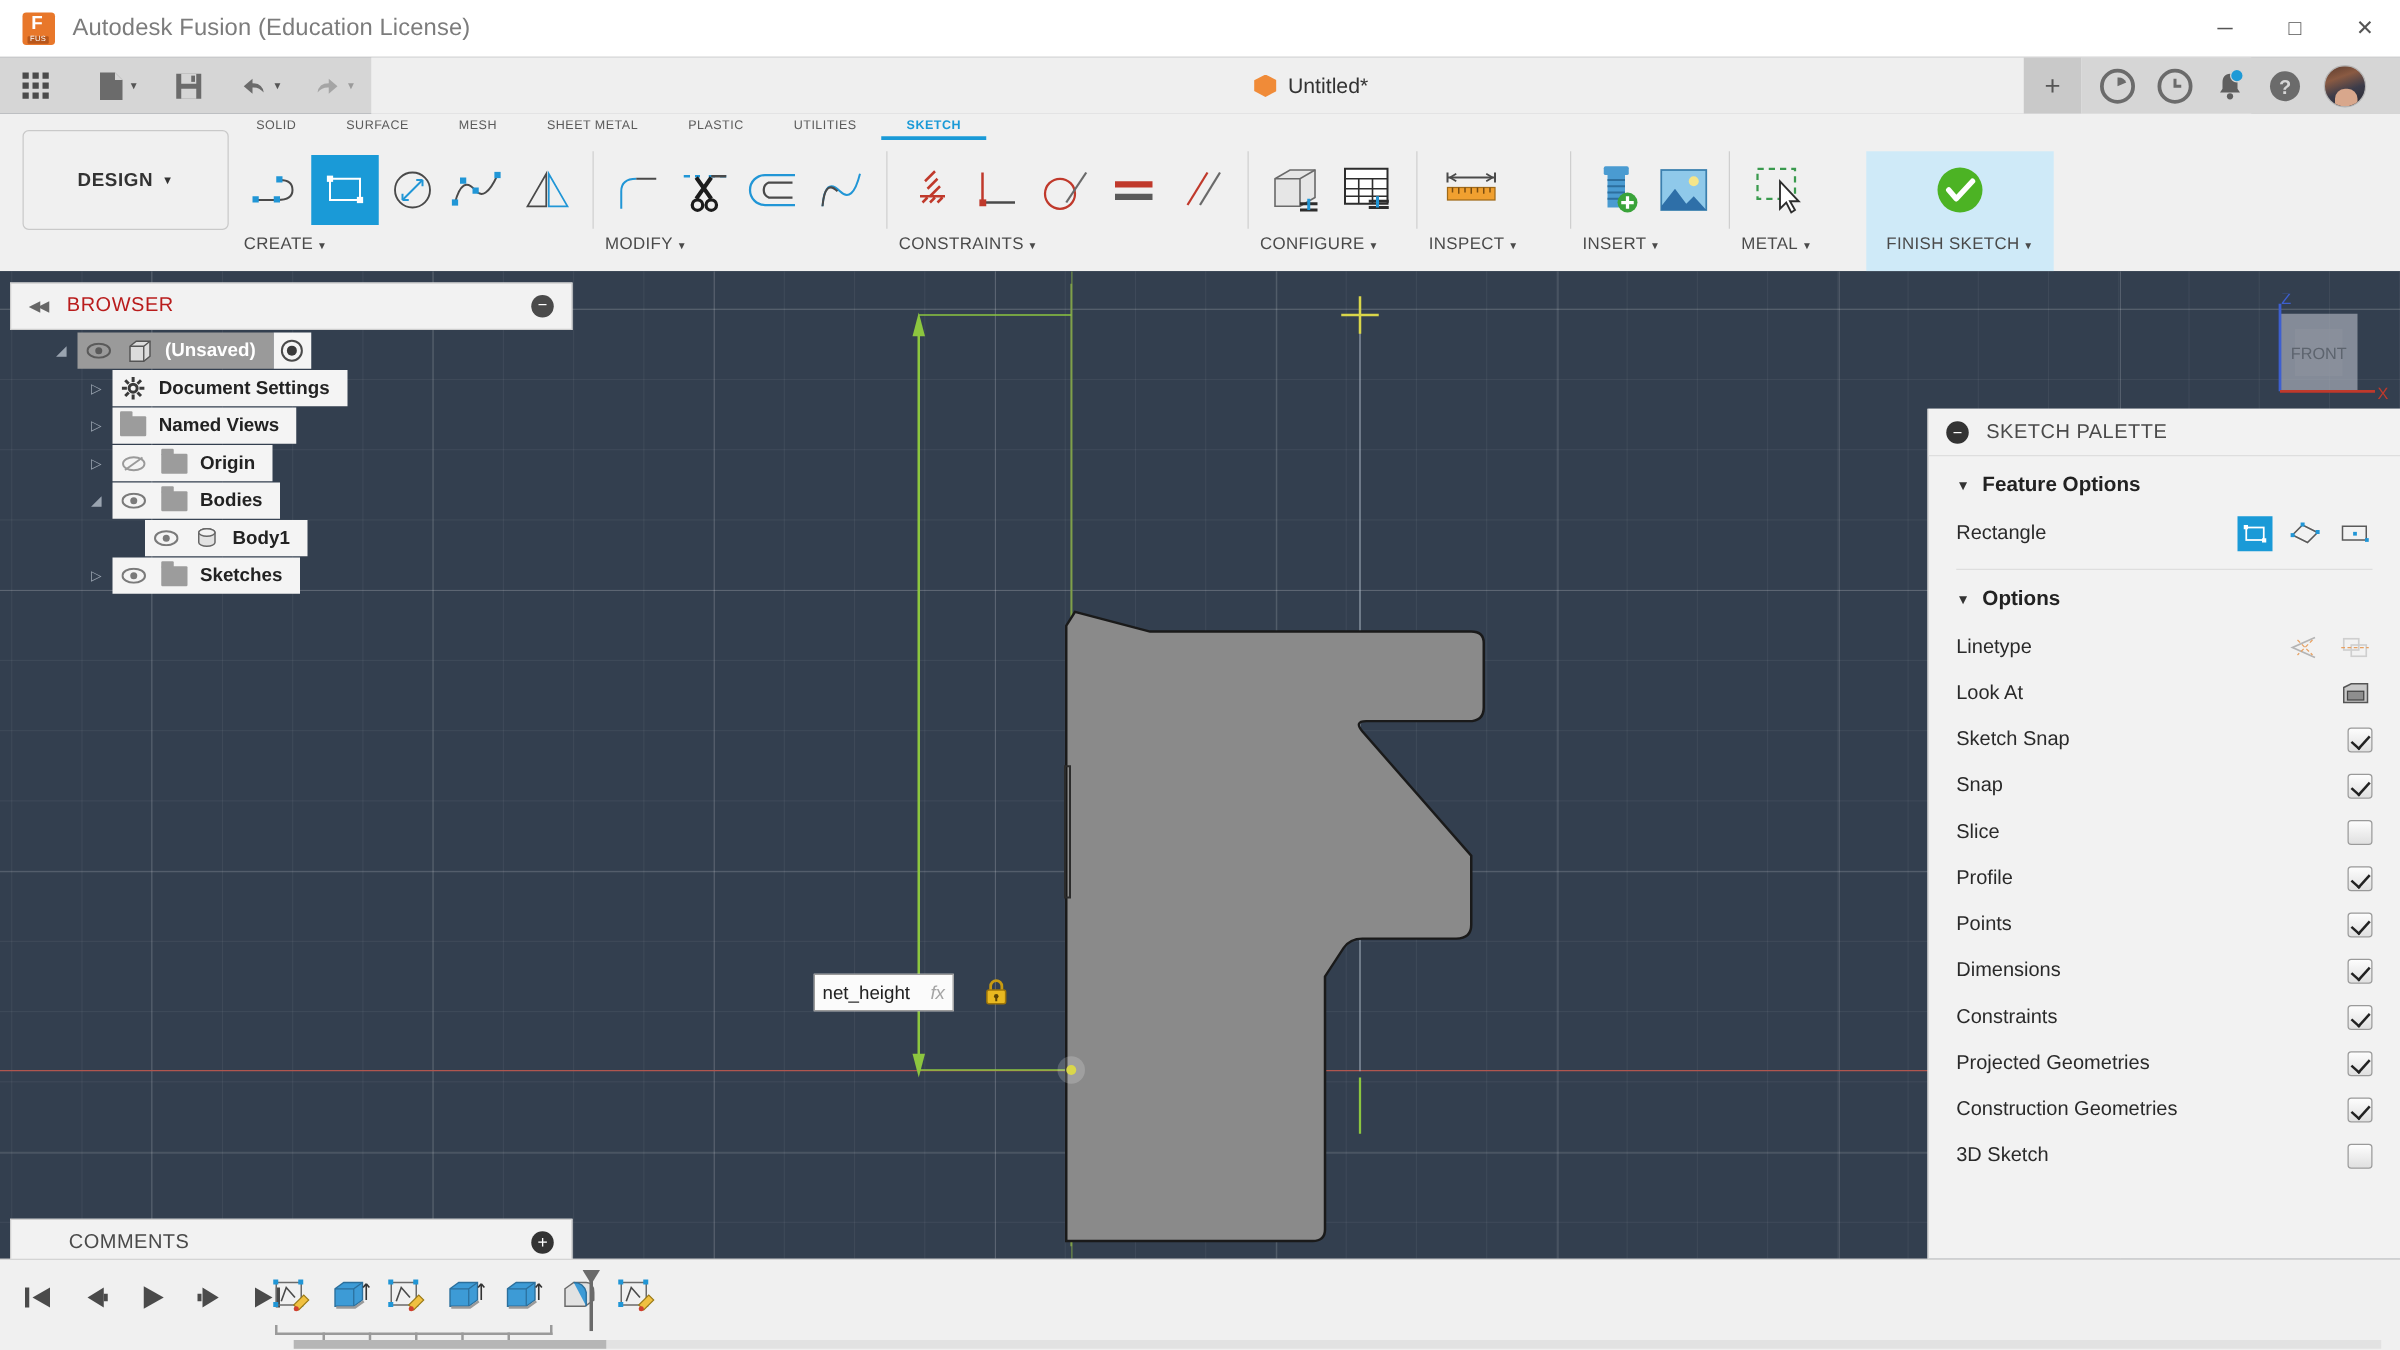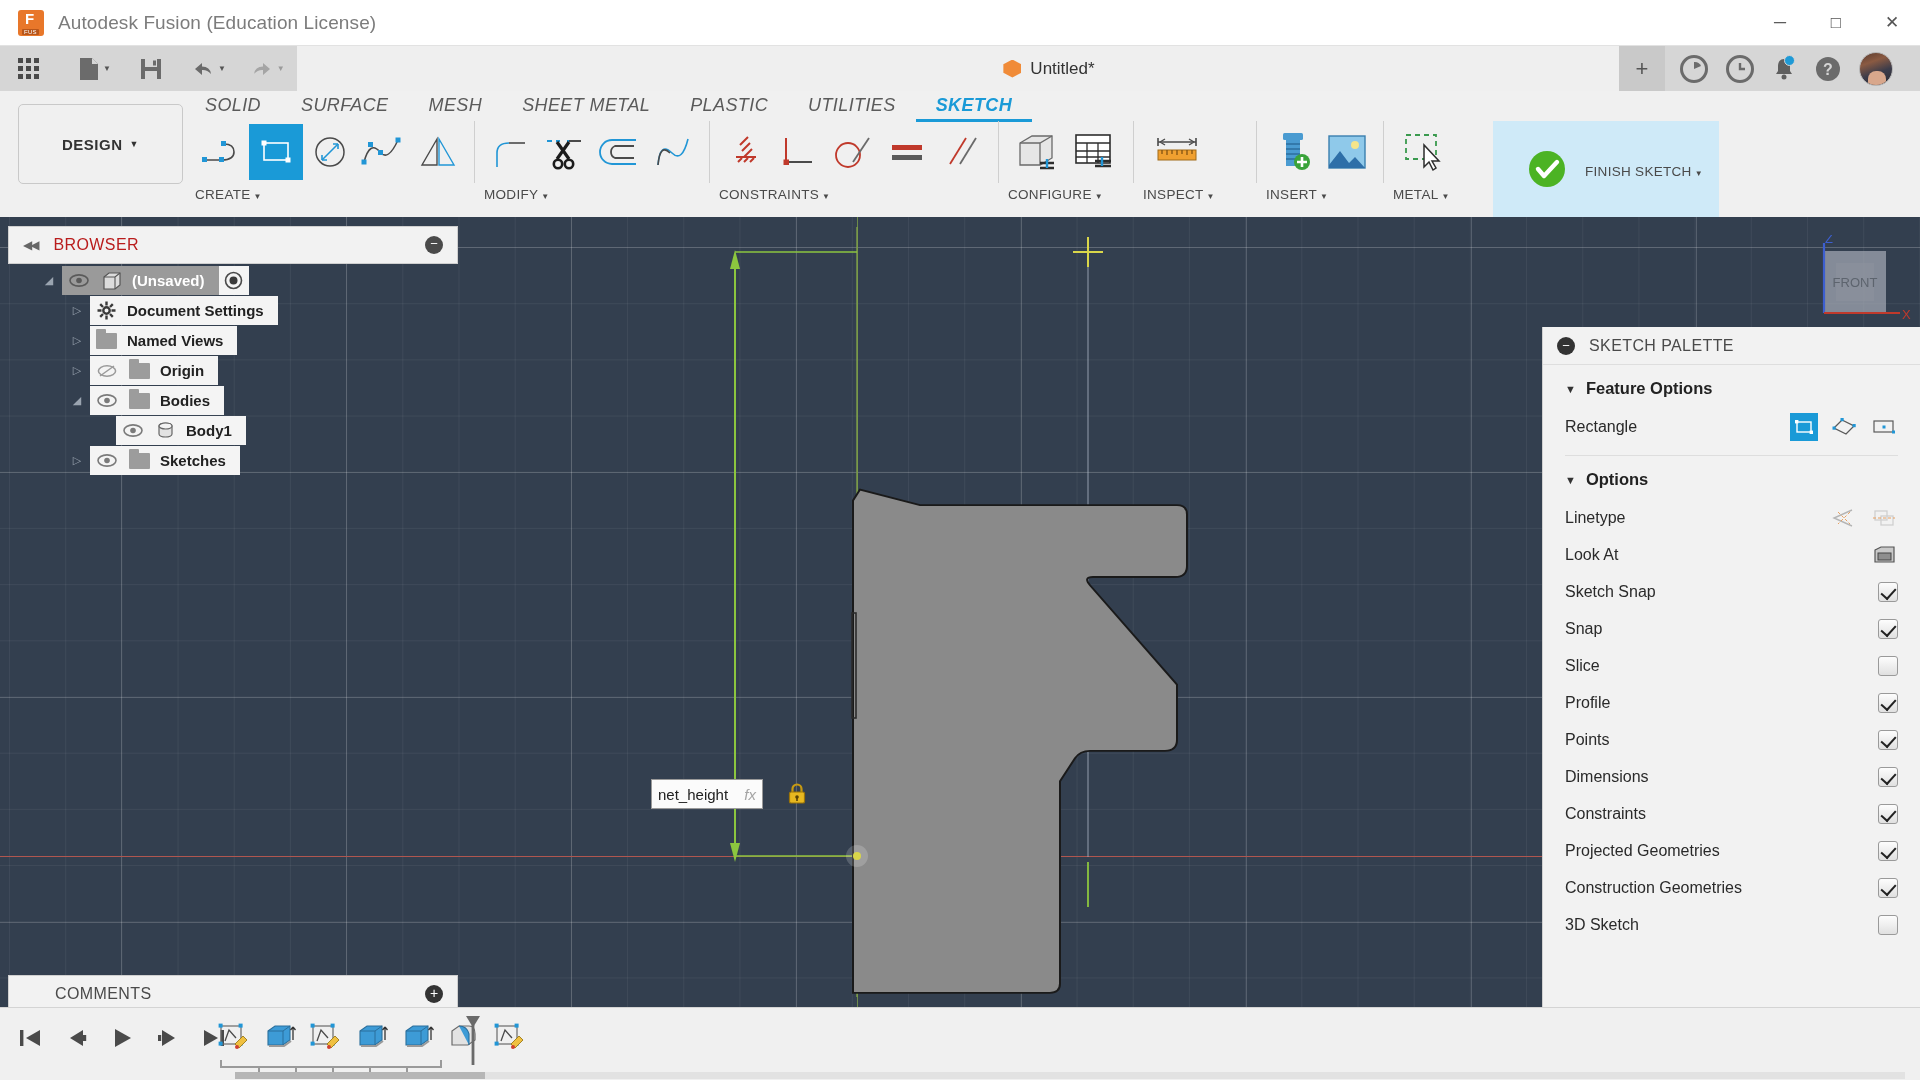--- a/index.html
+++ b/index.html
@@ -99,22 +99,22 @@
   
   .ribbon {
     position: absolute; top: 91px; left: 0; width: 1920px; height: 126px;
     background: #f0f0f0;
   }
   .ribbon-tabs {
     position: absolute; left: 185px; top: 0; height: 28px;
     display: flex; align-items: flex-start; gap: 0;
   }
   .rtab {
-    font-size: 18px; color: #5a5a5a; padding: 4px 20px 3px 20px;
-    letter-spacing: .4px; white-space: nowrap; font-style: italic;
+    font-size: 10px; color: #5a5a5a; padding: 4px 20px 3px 20px;
+    letter-spacing: .4px; white-space: nowrap;
   }
   .rtab.active { color: #1a9ad7; font-weight: bold; border-bottom: 3px solid #1a9ad7; }
 
   .design-btn {
     position: absolute; left: 18px; top: 13px; width: 165px; height: 80px;
     border: 1px solid #c9c9c9; border-radius: 5px; background: #f0f0f0;
     display: flex; align-items: center; justify-content: center;
     font-size: 15px; font-weight: bold; color: #333; letter-spacing: .5px;
   }
   .design-btn .cv { margin-left: 7px; font-size: 9px; }
@@ -129,21 +129,21 @@
     font-size: 13.5px; color: #4a4a4a; letter-spacing: .3px; margin-top: 4px; white-space: nowrap;
   }
   .rgroup-label .cv { font-size: 8px; margin-left: 3px; }
   .ricon {
     width: 54px; height: 56px; display: flex; align-items: center; justify-content: center;
     position: relative;
   }
   .ricon.sel { background: #1a9ad7; }
   .rsep { width: 1px; height: 62px; background: #cfcfcf; margin: 0 9px; }
   .finish-box {
-    background: #cfeaf8; height: 96px; display: flex; flex-direction: row;
+    background: #cfeaf8; height: 96px; display: flex; flex-direction: column;
     align-items: center; justify-content: flex-start; padding: 0 16px;
   }
 
   
   .canvas {
     position: absolute; top: 217px; left: 0; width: 1920px; height: 790px;
     background: #333f4f; overflow: hidden;
   }
   .grid-minor {
     position: absolute; inset: 0;

